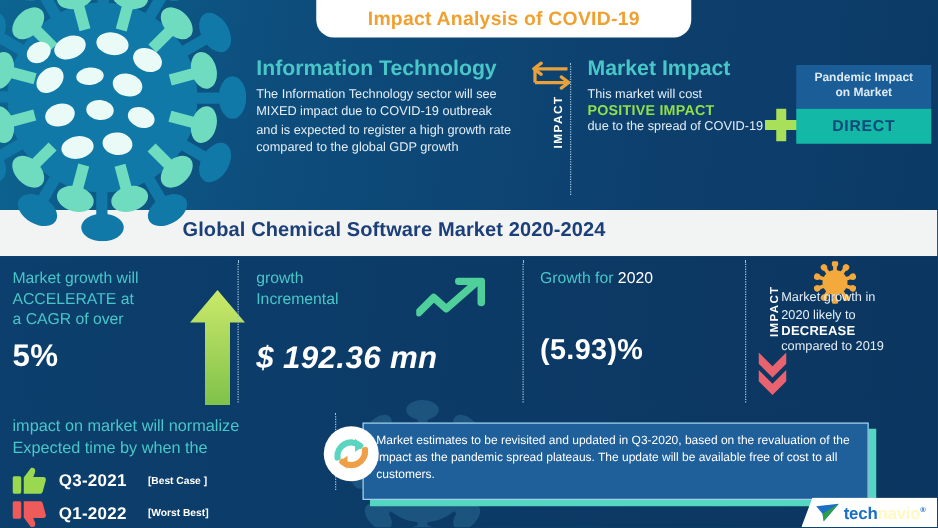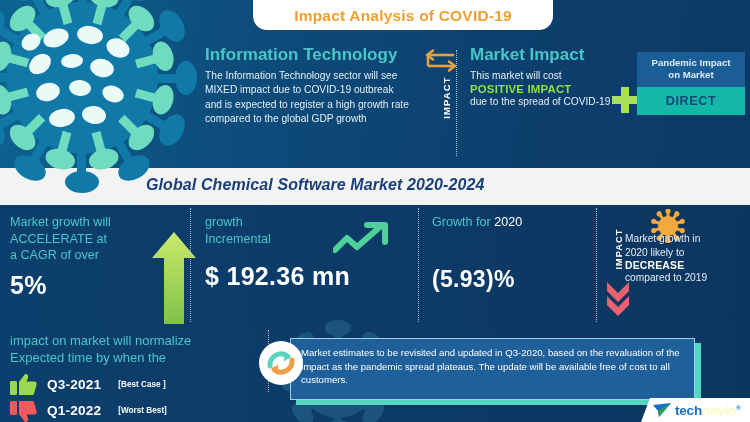--- a/index.html
+++ b/index.html
@@ -40,21 +40,21 @@
   
   .pand{position:absolute;left:637px;top:52px;width:108px;}
   .pand-h{background:#1b5e97;color:#dceaf6;font-size:9.6px;font-weight:bold;text-align:center;padding:5px 3px 6px;line-height:1.25;}
   .pand-b{background:#14b8a6;color:#0d4878;font-size:12.6px;font-weight:bold;text-align:center;padding:7px 3px;letter-spacing:.6px;}
   .plus{position:absolute;left:612px;top:87px;width:26px;height:26px;}
   .plus:before,.plus:after{content:"";position:absolute;background:#a8e05a;}
   .plus:before{left:0;top:9px;width:26px;height:8px;}
   .plus:after{left:9px;top:0;width:8px;height:26px;}
 
   
-  .mkt-title{position:absolute;left:146px;top:176px;color:#1b3f79;font-size:16px;font-weight:bold;letter-spacing:.1px;font-style:italic;}
+  .mkt-title{position:absolute;left:146px;top:176px;color:#1b3f79;font-size:16px;font-weight:bold;letter-spacing:.1px;}
 
   
   .m1{position:absolute;left:10px;top:214px;width:160px;}
   .m2{position:absolute;left:205px;top:214px;width:190px;}
   .m3{position:absolute;left:432px;top:214px;width:165px;}
   .m4{position:absolute;left:625px;top:232px;width:122px;}
   .lbl-teal{color:#49c6c8;font-size:12.6px;line-height:1.32;}
   .lbl-teal .w{color:#ffffff;}
   .big-white{color:#fff;font-size:25px;font-weight:bold;letter-spacing:.3px;}
   .big-white2{color:#fff;font-size:23px;font-weight:bold;letter-spacing:.3px;}
@@ -317,21 +317,21 @@
           <stop offset="100%" stop-color="#cbe96a"></stop>
     </linearGradient>
       </defs>
     <path d="M22 0 L44 26 H32 V92 H12 V26 H0 Z" fill="url(#ga)"></path>
   </svg>
   <div class="dotline" style="left:190px;top:208px;height:114px;"></div>
 
   <div class="m2">
     <div class="lbl-teal">growth</div>
     <div class="lbl-teal">Incremental</div>
-    <div class="big-white" style="margin-top:15px;">$ 192.36 mn</div>
+    <div class="big-white" style="margin-top:25px;font-style:italic;">$ 192.36 mn</div>
   </div>
   <svg class="trend" viewBox="0 0 62 36">
     <path d="M2 28 L14 16 L24 25 L48 4" stroke="#4fd09b" stroke-width="6" fill="none" stroke-linecap="round" stroke-linejoin="round"></path>
     <path d="M34 3 H52 V20" stroke="#4fd09b" stroke-width="6" fill="none" stroke-linecap="round" stroke-linejoin="round" transform="rotate(0 0 0)"></path>
   </svg>
   <div class="dotline" style="left:418px;top:208px;height:114px;"></div>
 
   <div class="m3">
     <div class="lbl-teal"><span>Growth for </span><span class="w">2020</span></div>
     <div class="big-white2" style="margin-top:35px;">(5.93)%</div>

